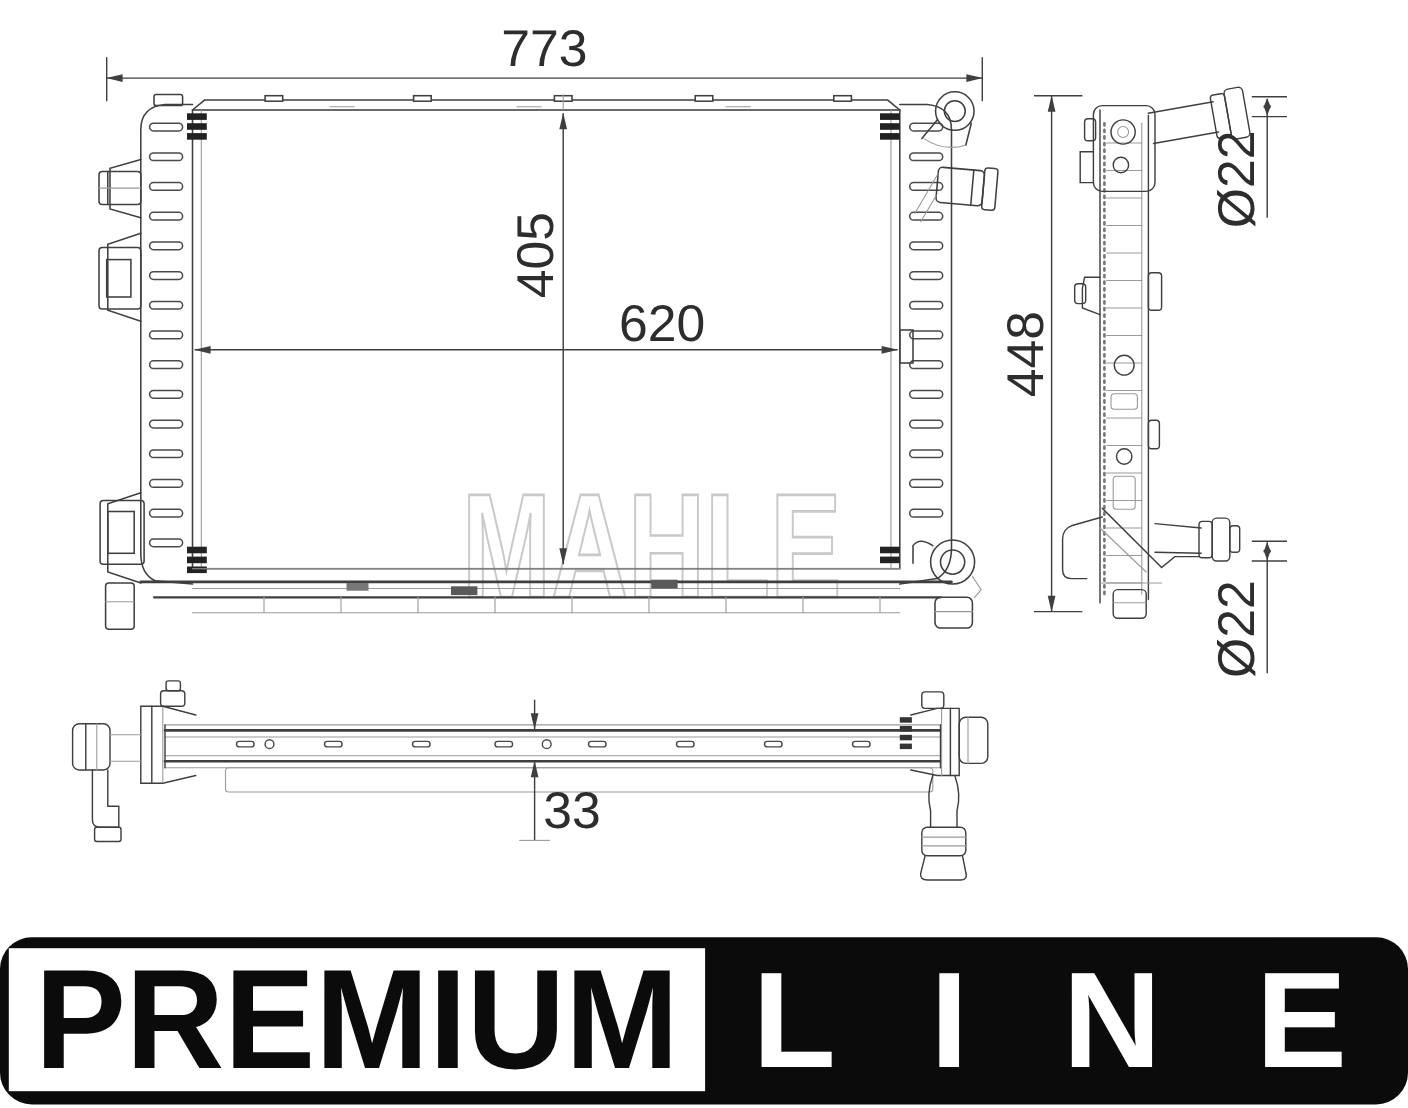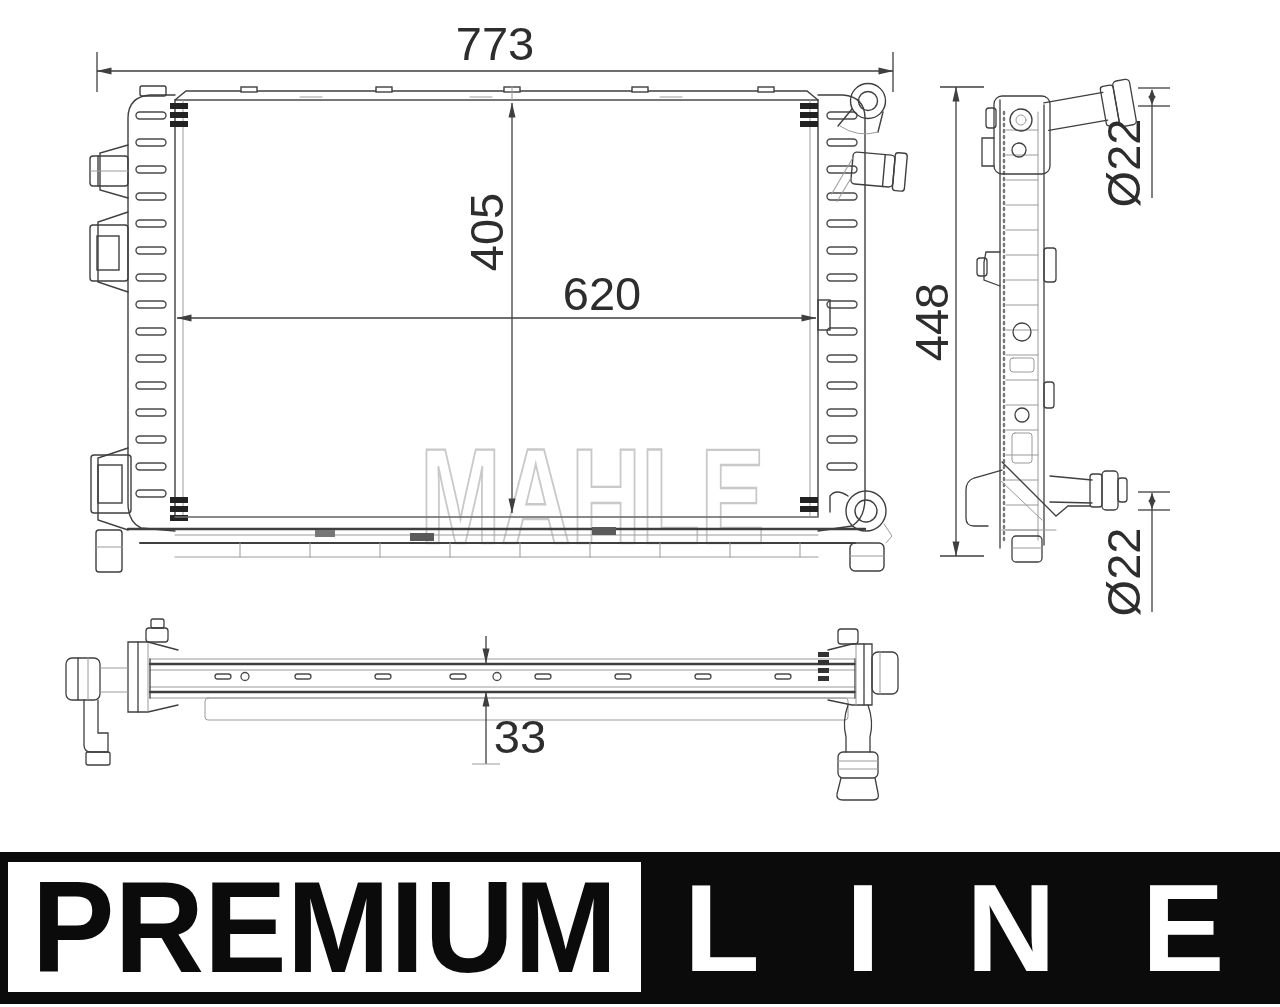--- a/index.html
+++ b/index.html
@@ -25,20 +25,21 @@
     fill:none;
     stroke:#c9c9c9;
     stroke-width:2.4;
   }
 
   
   .banner {
     position:absolute; left:0; top:852px;
     width:1280px; height:152px;
     background:#0b0b0b;
+    border-radius:29px;
   }
   .premium-box {
     position:absolute; left:8px; top:10px;
     width:633px; height:130px;
     background:#ffffff;
     display:flex; align-items:center; justify-content:center;
   }
   .premium-box span {
     font-weight:bold; font-size:124px;
     letter-spacing:0px;

